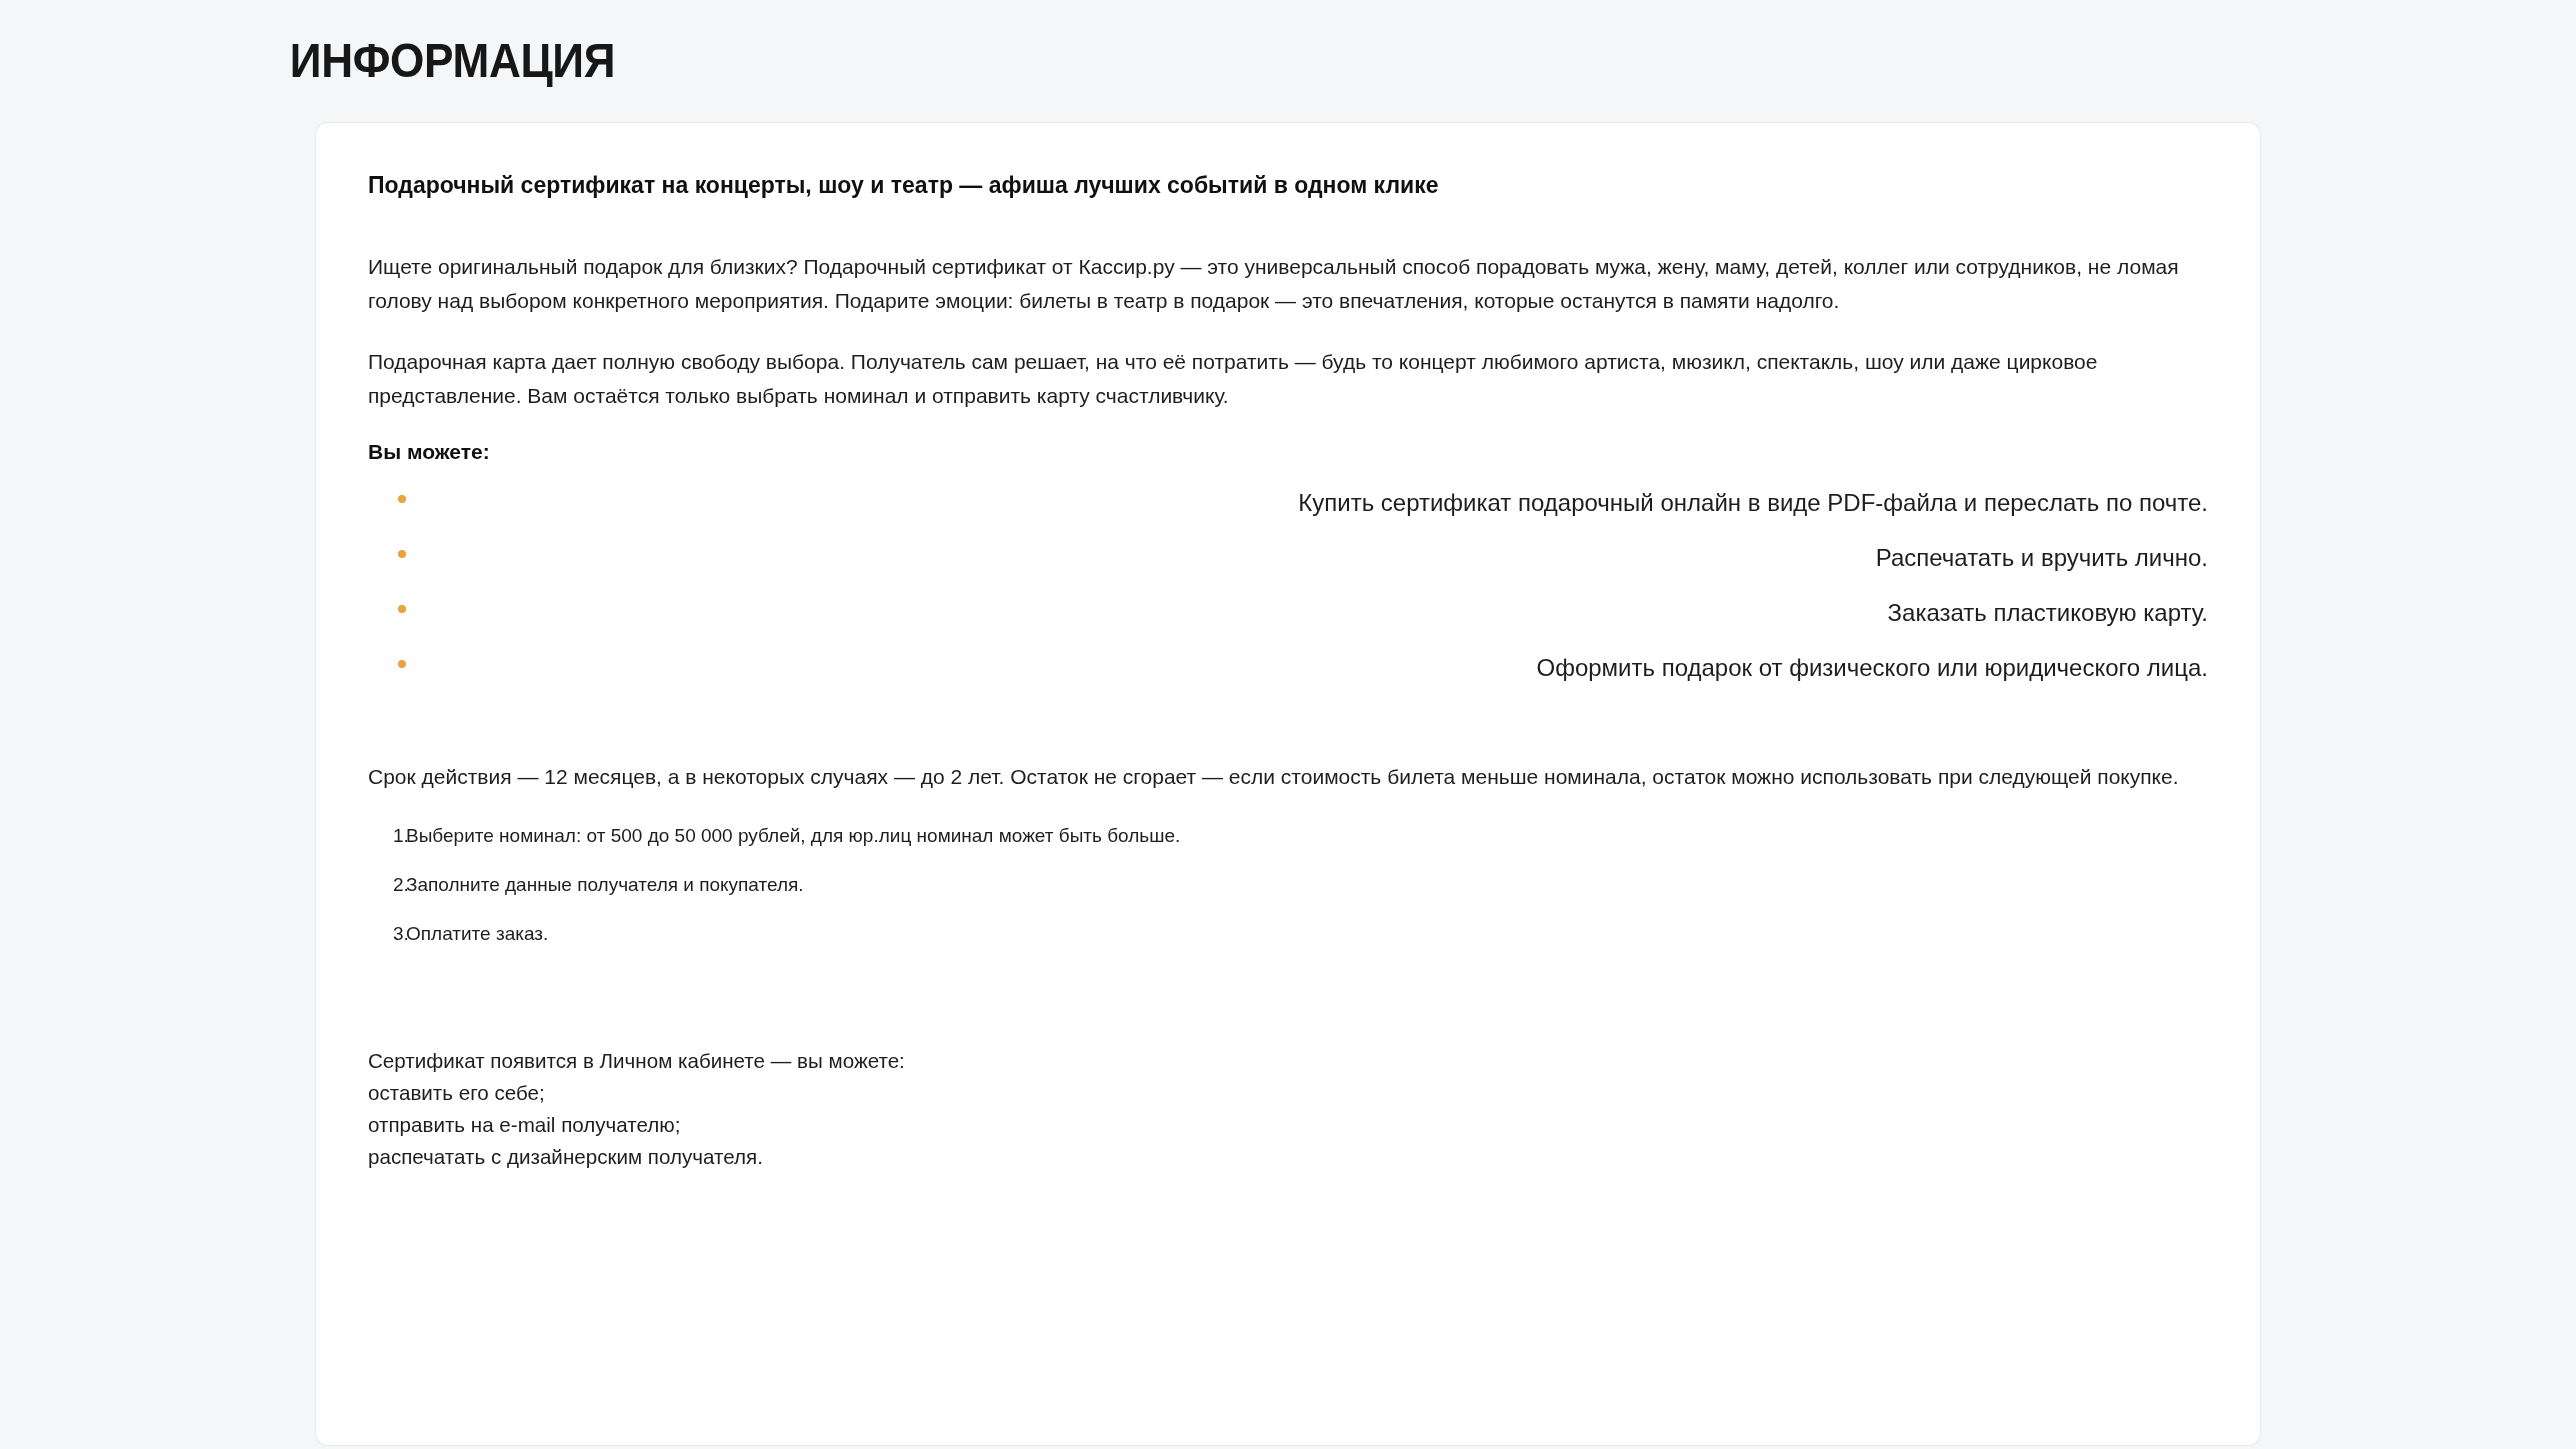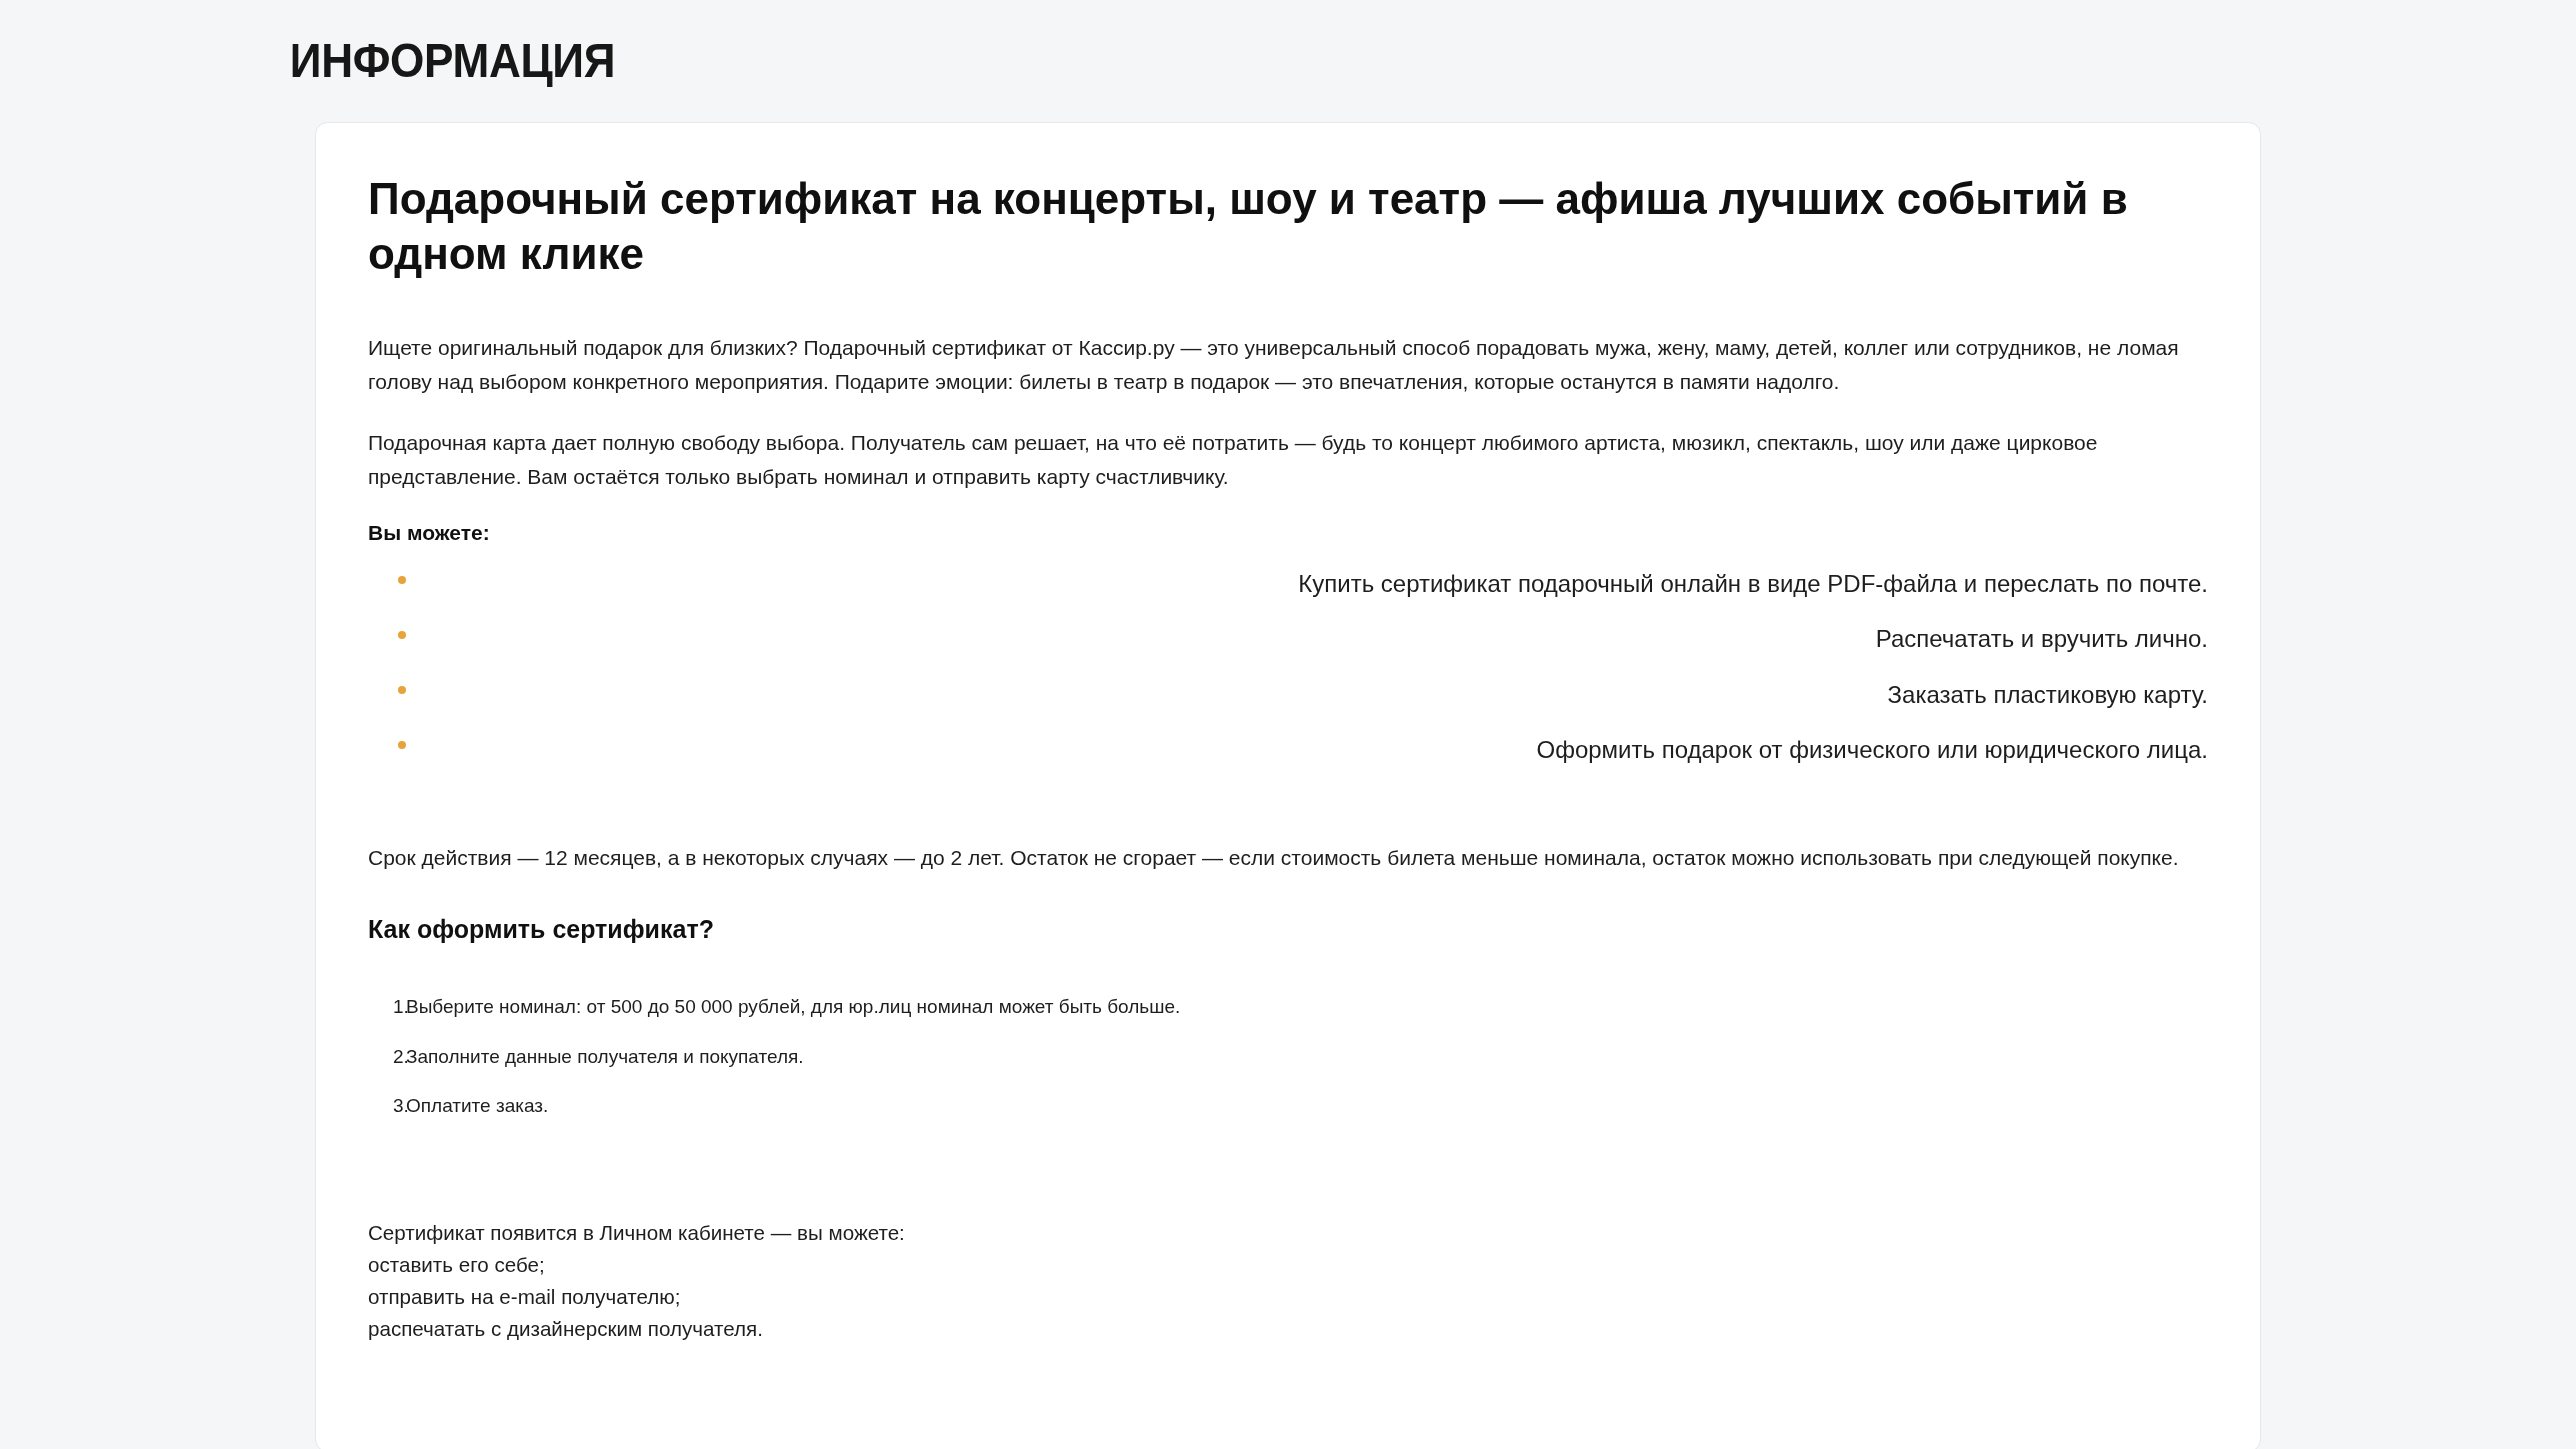--- a/index.html
+++ b/index.html
@@ -32,21 +32,21 @@
   .card {
     margin: 36px 315px 0 315px;
     background: #ffffff;
     border: 0.9px solid #e6e7e9;
     border-radius: 12.5px;
     box-sizing: border-box;
     padding: 48px 52px 54px 52px;
     min-height: 1324px;
   }
   .card h2.article-title {
-    font-size: 44px;
+    font-size: 23px;
     line-height: 1.25;
     font-weight: 700;
     margin: 0 0 50px 0;
     color: #101010;
   }
   .card p.body {
     font-size: 21px;
     line-height: 1.62;
     margin: 0 0 27px 0;
     color: #1e1e1e;
@@ -141,21 +141,20 @@
       <li>Купить сертификат подарочный онлайн в виде PDF-файла и переслать по почте.</li>
       <li>Распечатать и вручить лично.</li>
       <li>Заказать пластиковую карту.</li>
       <li>Оформить подарок от физического или юридического лица.</li>
     </ul>
 
     <div class="gap-md"></div>
 
     <p class="body">Срок действия — 12 месяцев, а в некоторых случаях — до 2 лет. Остаток не сгорает — если стоимость билета меньше номинала, остаток можно использовать при следующей покупке.</p>
 
-    <h3 class="section">Как оформить сертификат?</h3>
 
     <ol class="steps">
       <li>Выберите номинал: от 500 до 50 000 рублей, для юр.лиц номинал может быть больше.</li>
       <li>Заполните данные получателя и покупателя.</li>
       <li>Оплатите заказ.</li>
     </ol>
 
     <div class="gap-lg"></div>
 
     <p class="multiline">

